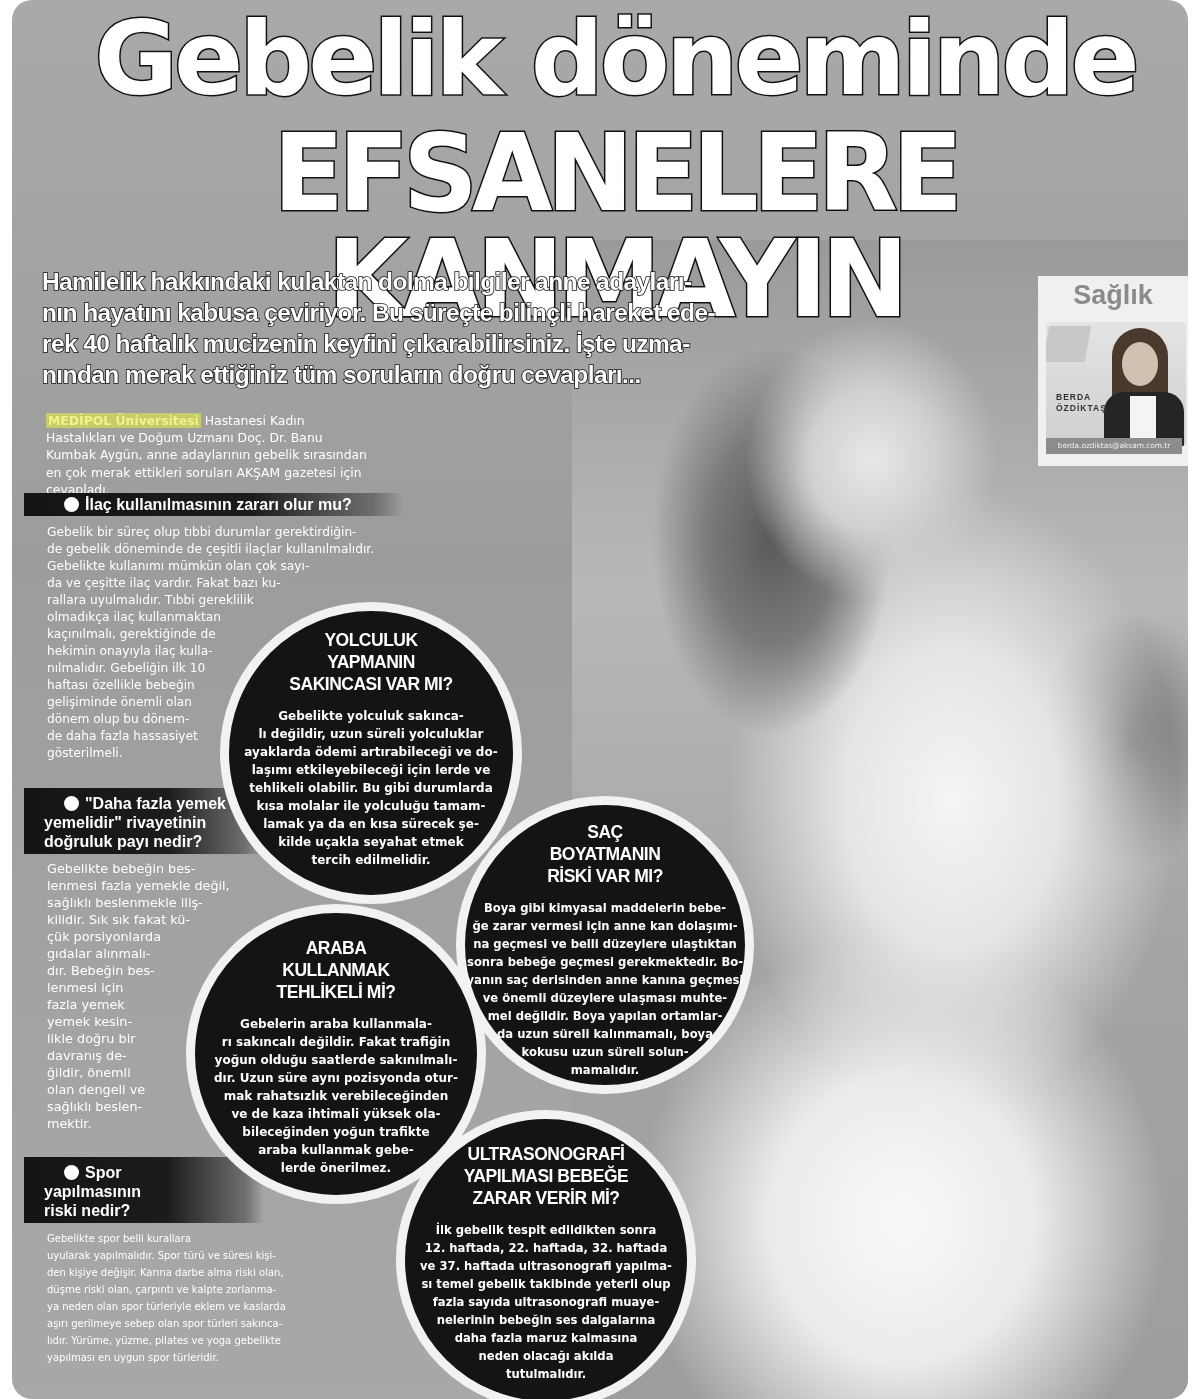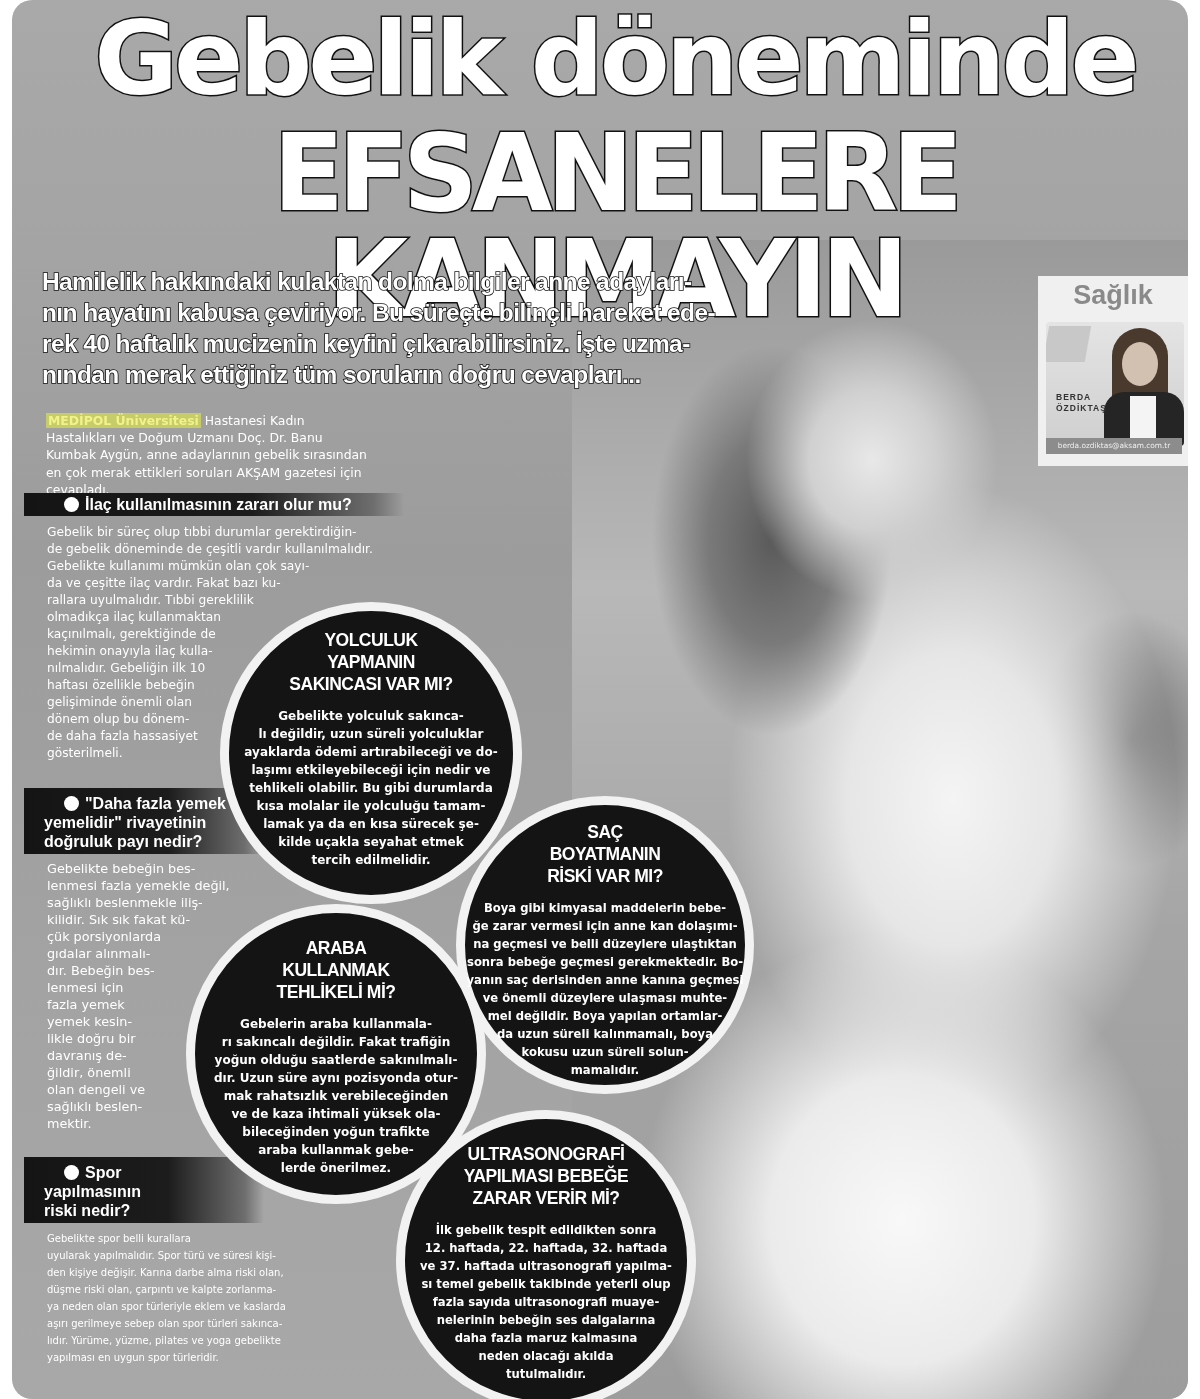--- a/index.html
+++ b/index.html
@@ -30,21 +30,21 @@
          color:#fff; font-family:"Liberation Sans", sans-serif; font-weight:bold; font-size:16px; line-height:19px;
          padding-left:40px; box-sizing:border-box; }
   .bar .dot { display:inline-block; width:15px; height:15px; border-radius:50%; background:#fff; margin-right:6px; vertical-align:-2px; }
   .body { position:absolute; left:35px; color:#fff; font-family:"DejaVu Sans", sans-serif; font-size:12.2px; line-height:17px; }
   .circle { position:absolute; border-radius:50%; background:#141414; border:9px solid #f2f2f2; box-sizing:border-box;
             color:#fff; text-align:center; }
   .circle h3 { margin:0; font-family:"Liberation Sans", sans-serif; font-weight:bold; font-size:17.5px; line-height:22px; letter-spacing:-0.5px;text-align:center; }
   .circle p { margin:12px 0 0 0; font-family:"DejaVu Sans", sans-serif; font-weight:bold; font-size:12px; line-height:18px; }
   .card { position:absolute; left:1026px; top:276px; width:150px; height:190px; background:#f0f0f0; }
   .card .sec { text-align:center; font-family:"Liberation Sans", sans-serif; font-weight:bold; font-size:27px; color:#8a8a8a; margin-top:4px; }
-  .card .pic { position:absolute; left:8px; top:46px; width:123px; height:124px; background: linear-gradient(180deg,#e4e4e4,#cfcfcf); border-radius:4px; overflow:hidden;padding-left:15px; }
+  .card .pic { position:absolute; left:8px; top:46px; width:140px; height:124px; background: linear-gradient(180deg,#e4e4e4,#cfcfcf); border-radius:4px; overflow:hidden; }
   .card .logo { position:absolute; left:0; top:4px; width:42px; height:36px; background:#c8c8c8; transform:skewX(-10deg); }
   .card .hair { position:absolute; left:66px; top:6px; width:56px; height:82px; border-radius:28px 28px 10px 10px; background:#4a3a2e; }
   .card .face { position:absolute; left:76px; top:20px; width:36px; height:44px; border-radius:50%; background:#d2c1b0; }
   .card .jacket { position:absolute; left:58px; top:70px; width:80px; height:54px; border-radius:20px 20px 0 0; background:#252525; }
   .card .shirt { position:absolute; left:84px; top:74px; width:26px; height:50px; background:#f4f4f4; }
   .card .name { position:absolute; left:10px; top:70px; font-family:"Liberation Sans", sans-serif; font-weight:bold; font-size:8.5px; line-height:11px; color:#333; letter-spacing:1px; }
   .card .email { position:absolute; left:8px; top:162px; width:136px; height:16px; background:#8c8c8c; color:#f0f0f0; font-size:7.4px; line-height:16px; text-align:center; font-family:"DejaVu Sans", sans-serif; }
 </style>
 </head>
 <body>
@@ -78,21 +78,21 @@
       </div>
     </div>
     <div class="email">berda.ozdiktas@aksam.com.tr</div>
   </div>
 
   <div class="bar" style="top:493px; width:380px; height:23px; padding-top:2px;">
     <span class="dot"></span><span>İlaç kullanılmasının zararı olur mu?</span>
   </div>
   <div class="body" style="top:524px;">
     <div>Gebelik bir süreç olup tıbbi durumlar gerektirdiğin-</div>
-    <div>de gebelik döneminde de çeşitli vardır kullanılmalıdır.</div>
+    <div>de gebelik döneminde de çeşitli ilaçlar kullanılmalıdır.</div>
     <div>Gebelikte kullanımı mümkün olan çok sayı-</div>
     <div>da ve çeşitte ilaç vardır. Fakat bazı ku-</div>
     <div>rallara uyulmalıdır. Tıbbi gereklilik</div>
     <div>olmadıkça ilaç kullanmaktan</div>
     <div>kaçınılmalı, gerektiğinde de</div>
     <div>hekimin onayıyla ilaç kulla-</div>
     <div>nılmalıdır. Gebeliğin ilk 10</div>
     <div>haftası özellikle bebeğin</div>
     <div>gelişiminde önemli olan</div>
     <div>dönem olup bu dönem-</div>
@@ -143,21 +143,21 @@
   <div class="circle" style="left:208px; top:602px; width:302px; height:302px; padding-top:18px;">
     <h3>
       <div>YOLCULUK</div>
       <div>YAPMANIN</div>
       <div>SAKINCASI VAR MI?</div>
     </h3>
     <p>
       <span style="display:block">Gebelikte yolculuk sakınca-</span>
       <span style="display:block">lı değildir, uzun süreli yolculuklar</span>
       <span style="display:block">ayaklarda ödemi artırabileceği ve do-</span>
-      <span style="display:block">laşımı etkileyebileceği için nedir ve</span>
+      <span style="display:block">laşımı etkileyebileceği için lerde ve</span>
       <span style="display:block">tehlikeli olabilir. Bu gibi durumlarda</span>
       <span style="display:block">kısa molalar ile yolculuğu tamam-</span>
       <span style="display:block">lamak ya da en kısa sürecek şe-</span>
       <span style="display:block">kilde uçakla seyahat etmek</span>
       <span style="display:block">tercih edilmelidir.</span>
     </p>
   </div>
 
   <div class="circle" style="left:174px; top:904px; width:300px; height:300px; padding-top:24px;">
     <h3>

